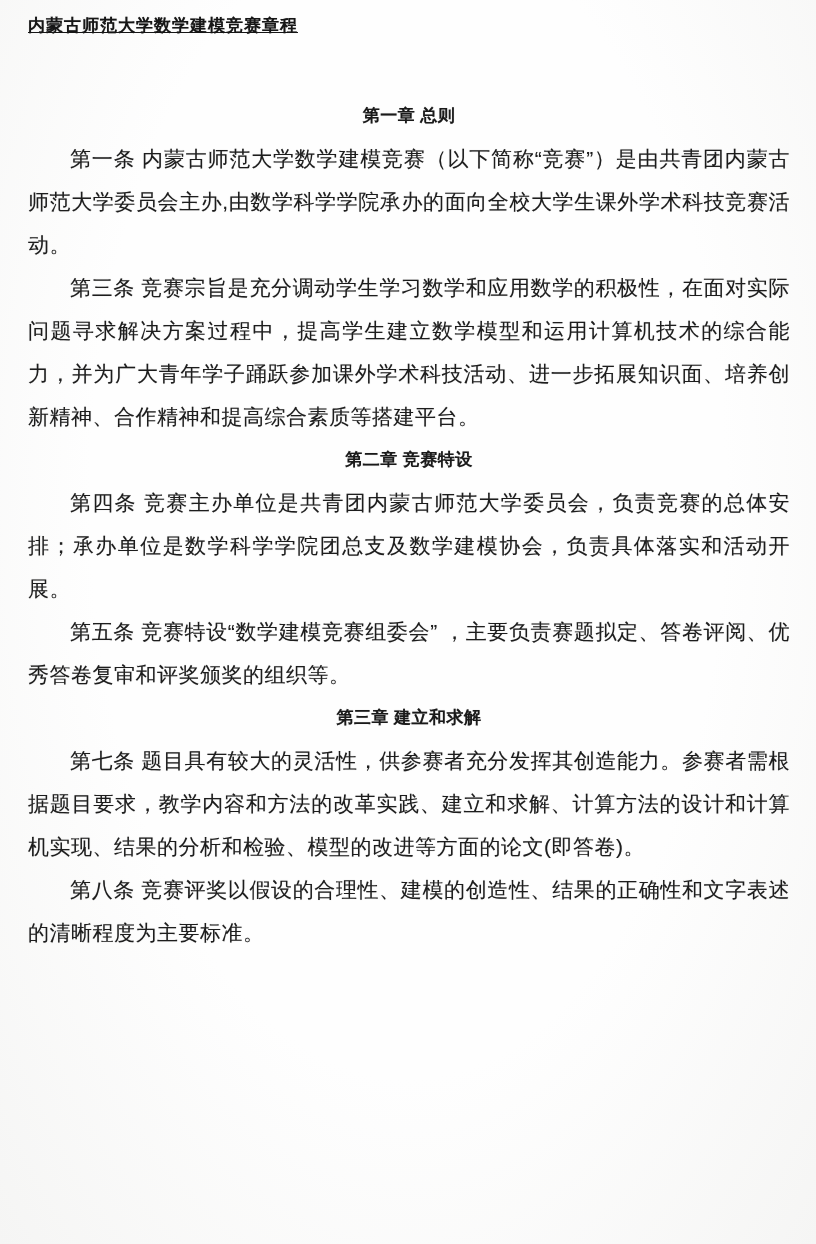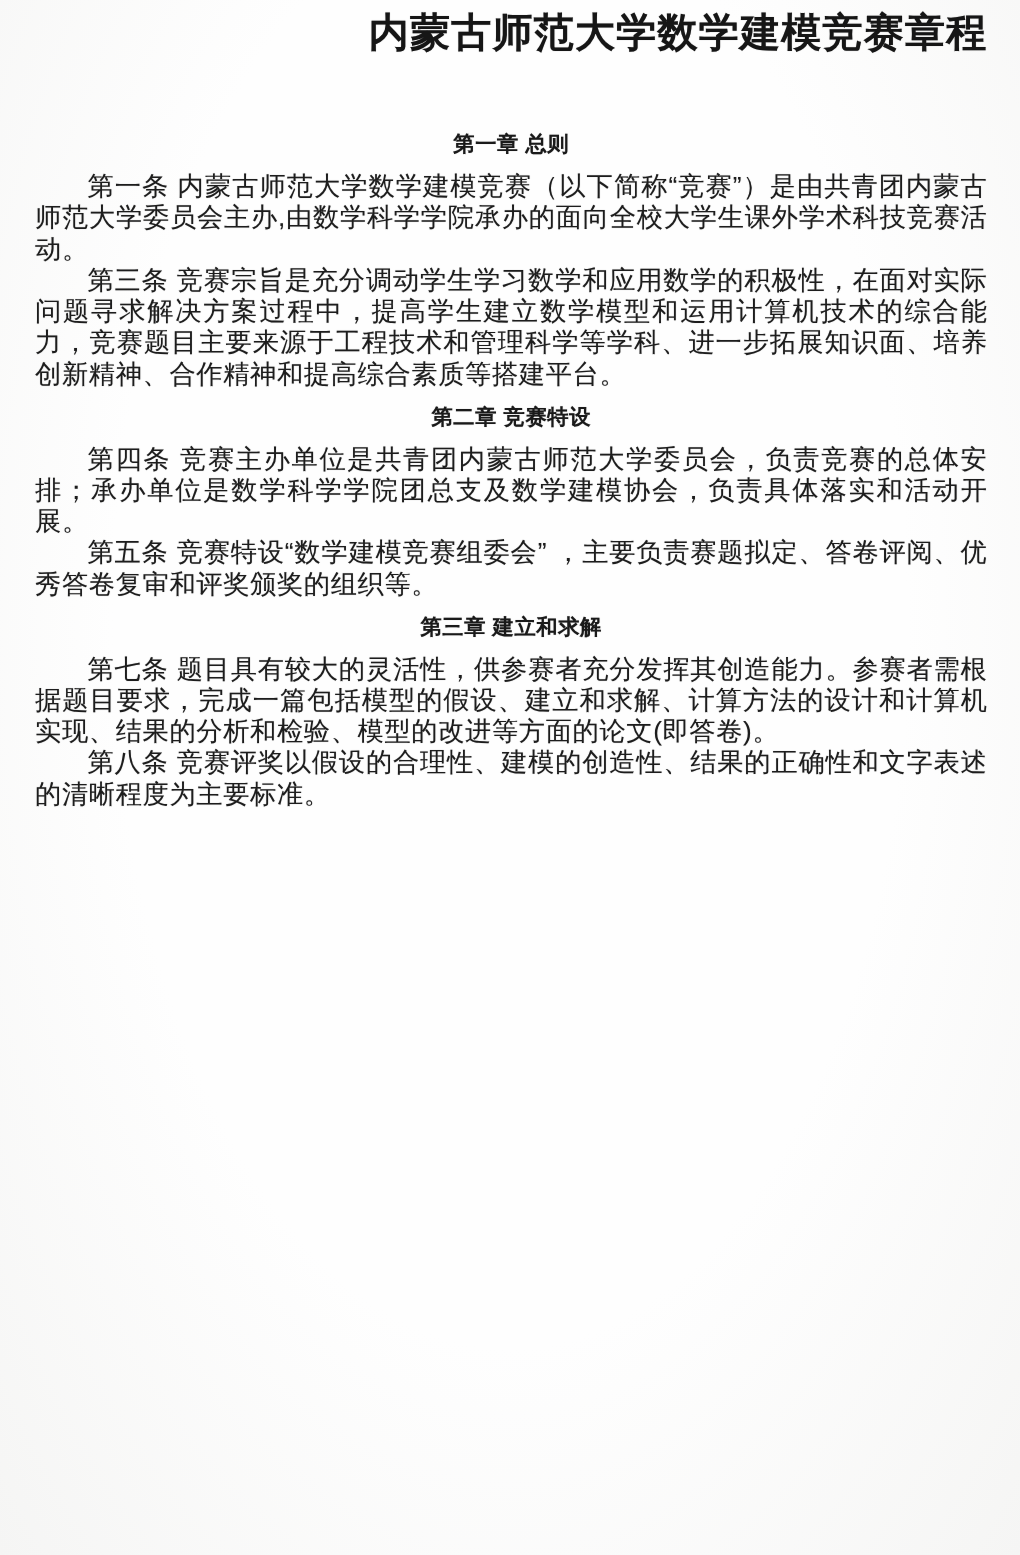--- a/index.html
+++ b/index.html
@@ -15,69 +15,70 @@
   }
   .page {
     box-sizing: border-box;
     width: 816px;
     height: 1244px;
     padding: 8px 26px 0 28px;
     color: #1b1b1b;
   }
   .doc-title {
     margin: 0 0 50px 0;
-    font-size: 32px;
+    font-size: 17px;
     font-weight: 700;
     line-height: 36px;
-    text-align: right;
+    text-align: left;
     letter-spacing: 1px;
     color: #161616;
     text-shadow: 0 0 0.7px rgba(20,20,20,0.45);
+    text-decoration: underline;
   }
   .chapter-heading {
     margin: 0;
     font-size: 17px;
     font-weight: 700;
     line-height: 43px;
     text-align: center;
     letter-spacing: 0.5px;
     color: #1a1a1a;
     text-shadow: 0 0 0.7px rgba(20,20,20,0.4);
   }
   .article {
     margin: 0;
     font-size: 21px;
-    line-height: 25px;
+    line-height: 43px;
     text-align: justify;
     text-indent: 2em;
     letter-spacing: 0.5px;
     color: #1d1d1d;
     text-shadow: 0 0 0.8px rgba(30,30,30,0.35);
   }
 </style>
 </head>
 <body>
 
 <div class="page">
 
   <h1 class="doc-title">内蒙古师范大学数学建模竞赛章程</h1>
 
   <h2 class="chapter-heading">第一章 总则</h2>
 
   <p class="article">第一条 内蒙古师范大学数学建模竞赛（以下简称“竞赛”）是由共青团内蒙古师范大学委员会主办,由数学科学学院承办的面向全校大学生课外学术科技竞赛活动。</p>
 
 
-  <p class="article">第三条 竞赛宗旨是充分调动学生学习数学和应用数学的积极性，在面对实际问题寻求解决方案过程中，提高学生建立数学模型和运用计算机技术的综合能力，竞赛题目主要来源于工程技术和管理科学等学科、进一步拓展知识面、培养创新精神、合作精神和提高综合素质等搭建平台。</p>
+  <p class="article">第三条 竞赛宗旨是充分调动学生学习数学和应用数学的积极性，在面对实际问题寻求解决方案过程中，提高学生建立数学模型和运用计算机技术的综合能力，并为广大青年学子踊跃参加课外学术科技活动、进一步拓展知识面、培养创新精神、合作精神和提高综合素质等搭建平台。</p>
 
   <h2 class="chapter-heading">第二章 竞赛特设</h2>
 
   <p class="article">第四条 竞赛主办单位是共青团内蒙古师范大学委员会，负责竞赛的总体安排；承办单位是数学科学学院团总支及数学建模协会，负责具体落实和活动开展。</p>
 
   <p class="article">第五条 竞赛特设“数学建模竞赛组委会” ，主要负责赛题拟定、答卷评阅、优秀答卷复审和评奖颁奖的组织等。</p>
 
   <h2 class="chapter-heading">第三章 建立和求解</h2>
 
 
-  <p class="article">第七条 题目具有较大的灵活性，供参赛者充分发挥其创造能力。参赛者需根据题目要求，完成一篇包括模型的假设、建立和求解、计算方法的设计和计算机实现、结果的分析和检验、模型的改进等方面的论文(即答卷)。</p>
+  <p class="article">第七条 题目具有较大的灵活性，供参赛者充分发挥其创造能力。参赛者需根据题目要求，教学内容和方法的改革实践、建立和求解、计算方法的设计和计算机实现、结果的分析和检验、模型的改进等方面的论文(即答卷)。</p>
 
   <p class="article">第八条 竞赛评奖以假设的合理性、建模的创造性、结果的正确性和文字表述的清晰程度为主要标准。</p>
 
 </div>
 
 </body></html>

